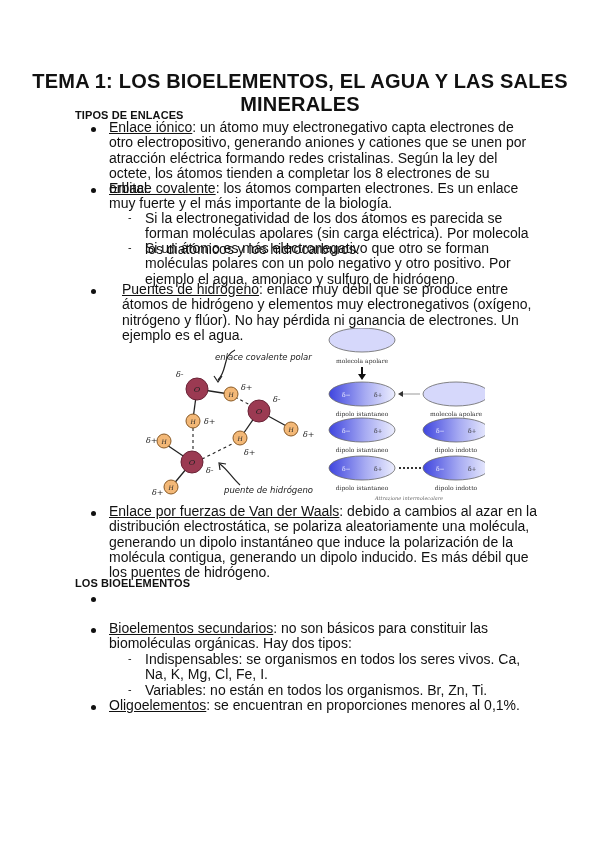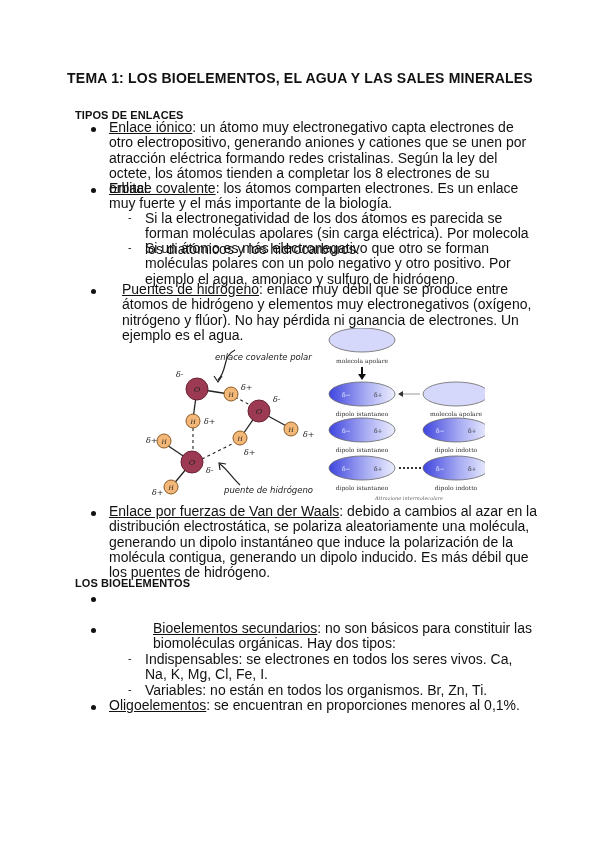--- a/index.html
+++ b/index.html
@@ -1,20 +1,20 @@
 <!DOCTYPE html>
 <html><head>
   <meta charset="utf-8">
   <style>
     html, body { margin: 0; padding: 0; background: #ffffff; }
     body { width: 600px; height: 848px; position: relative; overflow: hidden;
       font-family: "Liberation Sans", sans-serif; color: #111; }
     .page { position: absolute; left: 0; top: 0; width: 600px; height: 848px; }
     .title { position: absolute; top: 70px; left: 0; width: 600px; text-align: center;
-      font-weight: bold; font-size: 14px; letter-spacing: 0.2px; }
+      font-weight: bold; font-size: 20px; letter-spacing: 0.2px; }
     .section-h { position: absolute; left: 75px; font-weight: bold; font-size: 11px; letter-spacing: 0.1px; }
     .para { position: absolute; font-size: 14px; line-height: 15.3px; }
     .bullet { position: absolute; width: 5px; height: 5px; border-radius: 50%; background: #111; }
     .dash { position: absolute; font-size: 10.6px; }
     .u { text-decoration: underline; }
     .fig { position: absolute; }
   </style>
 </head>
 <body>
 
@@ -158,25 +158,25 @@
   <div class="bullet" style="left:91px; top:511px;"></div>
   <div class="para" style="left:109px; top:504px; width:430px;">
     <span class="u">Enlace por fuerzas de Van der Waals</span><span>: debido a cambios al azar en la distribución electrostática, se polariza aleatoriamente una molécula, generando un dipolo instantáneo que induce la polarización de la molécula contigua, generando un dipolo inducido. Es más débil que los puentes de hidrógeno.</span>
   </div>
 
   <div class="section-h" style="top:577px;">LOS BIOELEMENTOS</div>
 
   <div class="bullet" style="left:91px; top:597px;"></div>
 
   <div class="bullet" style="left:91px; top:628px;"></div>
-  <div class="para" style="left:109px; top:621px; width:420px;margin-left:44px;">
+  <div class="para" style="left:109px; top:621px; width:420px;">
     <span class="u">Bioelementos secundarios</span><span>: no son básicos para constituir las biomoléculas orgánicas. Hay dos tipos:</span>
   </div>
   <div class="dash" style="left:128px; top:652px;">-</div>
-  <div class="para" style="left:145px; top:652px; width:390px;">Indispensables: se electrones en todos los seres vivos. Ca, Na, K, Mg, Cl, Fe, I.</div>
+  <div class="para" style="left:145px; top:652px; width:390px;">Indispensables: se organismos en todos los seres vivos. Ca, Na, K, Mg, Cl, Fe, I.</div>
   <div class="dash" style="left:128px; top:683px;">-</div>
   <div class="para" style="left:145px; top:683px; width:390px;">Variables: no están en todos los organismos. Br, Zn, Ti.</div>
 
   <div class="bullet" style="left:91px; top:705px;"></div>
   <div class="para" style="left:109px; top:698px; width:430px;">
     <span class="u">Oligoelementos</span><span>: se encuentran en proporciones menores al 0,1%.</span>
   </div>
 
 </div>
 

